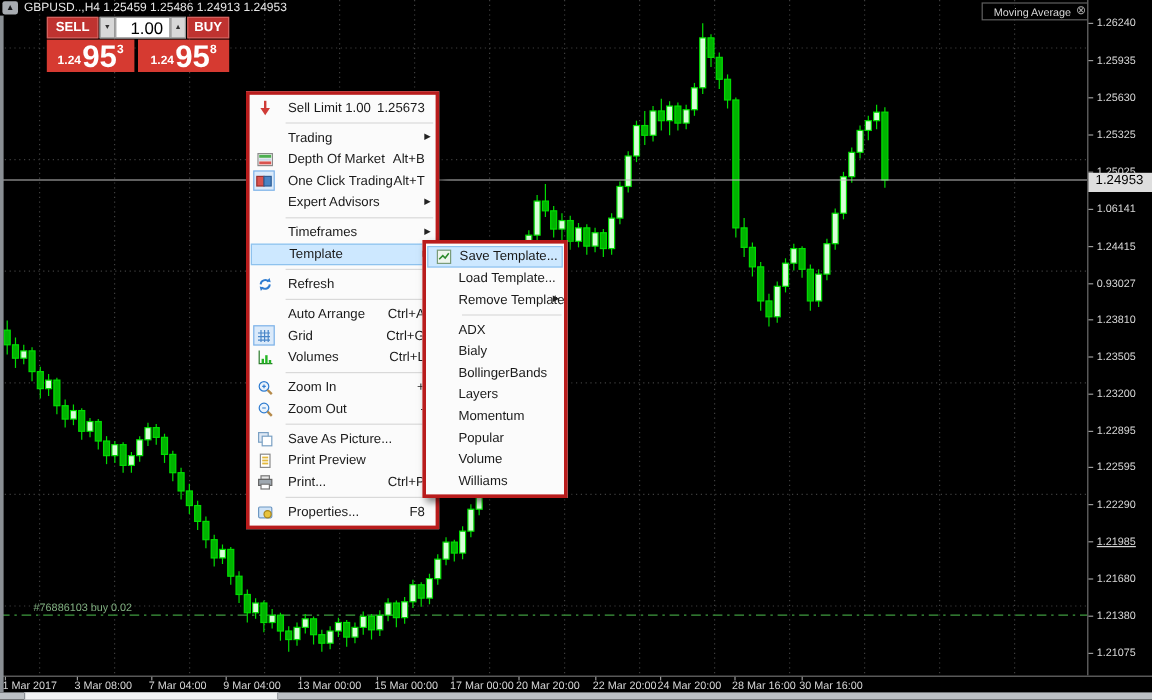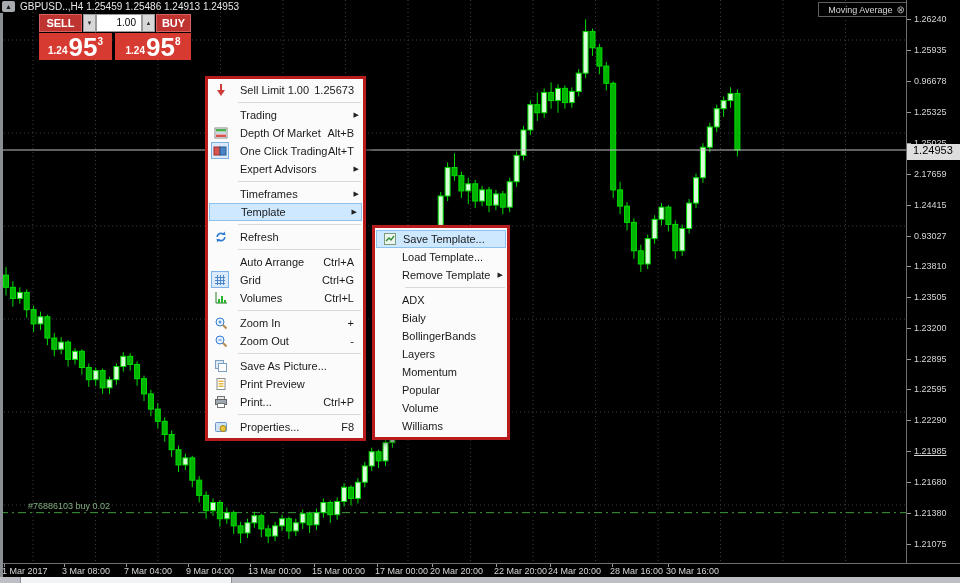--- a/index.html
+++ b/index.html
@@ -20,21 +20,21 @@
   
   #oneclick{position:absolute;left:3px;top:14px;width:152px;height:47px;margin-left:36px;}
   .oc-btn{position:absolute;background:#bf3330;border:1px solid #d4615e;color:#fff;font-weight:bold;
     font-size:11px;text-align:center;line-height:16px;box-sizing:border-box;height:18px;top:0;}
   #oc-sell{left:0;width:43px;}
   #oc-buy{left:117px;width:35px;}
   .oc-step{position:absolute;top:0;width:13px;height:18px;background:#d8d8d8;border:1px solid #9a9a9a;
     box-sizing:border-box;font-size:6px;line-height:16px;text-align:center;color:#333;}
   #oc-down{left:44px;} #oc-up{left:103px;}
   #oc-field{position:absolute;left:57px;top:0;width:46px;height:18px;background:#fff;border:1px solid #9a9a9a;
-    box-sizing:border-box;font-size:10px;line-height:16px;text-align:right;padding-right:5px;color:#000;}
+    box-sizing:border-box;font-size:14px;line-height:16px;text-align:right;padding-right:5px;color:#000;}
   .oc-price{position:absolute;top:19px;height:27px;background:#d63a31;color:#fff;display:flex;
     align-items:center;justify-content:center;}
   #oc-sell-price{left:0;width:73px;} #oc-buy-price{left:76px;width:76px;}
   .oc-small{font-size:10px;font-weight:bold;margin-top:7px;}
   .oc-big{font-size:26px;font-weight:bold;line-height:26px;margin-left:1px;}
   .oc-sup{font-size:10px;font-weight:bold;margin-bottom:11px;}
   
   #position-label{position:absolute;left:28px;top:501px;color:#7fae7f;font-size:9px;}
   
   #price-axis{position:absolute;left:906px;top:0;width:54px;height:563px;background:#000;
@@ -49,21 +49,21 @@
   .t-label{position:absolute;top:2px;color:#d6d6d6;font-size:9px;white-space:nowrap;}
   .t-tick{position:absolute;top:0;width:1px;height:3px;background:#9a9a9a;}
   #bottom-strip{position:absolute;left:0;top:577px;width:960px;height:6px;background:#bcc0c4;}
   #bottom-white{position:absolute;left:20px;top:0px;width:212px;height:6px;background:#f2f3f4;
     border-left:1px solid #8b9096;border-right:1px solid #8b9096;box-sizing:border-box;}
   #left-border{position:absolute;left:0;top:13px;width:3px;height:564px;background:#8a8f94;}
   
   .menu{position:absolute;background:#fbfbfb;border:3px solid #b91c1c;
     box-shadow:3px 3px 6px rgba(0,0,0,.5);padding:2px 0;box-sizing:border-box;font-size:11px;color:#1a1a1a;}
   #context-menu{left:205px;top:76px;width:161px;}
-  #template-submenu{left:372px;top:200px;width:138px;margin-top:25px;}
+  #template-submenu{left:352px;top:200px;width:121px;}
   .menu-item{position:relative;height:18px;line-height:18px;padding-left:32px;box-sizing:border-box;
     white-space:nowrap;cursor:default;}
   #template-submenu .menu-item{padding-left:27px;}
   .menu-item.hl{background:#cde8ff;border:1px solid #8ec2ee;line-height:16px;margin:0 1px;
     padding-left:31px;}
   #template-submenu .menu-item.hl{padding-left:26px;}
   .mi-right{position:absolute;right:9px;}
   .mi-arrow{position:absolute;right:4px;font-size:7px;color:#222;}
   .mi-icon{position:absolute;left:6px;top:2px;width:14px;height:14px;}
   .mi-icon svg{width:14px;height:14px;display:block;}
@@ -347,27 +347,27 @@
     <div id="position-label">#76886103 buy 0.02</div>
   </div>
 
   <div id="price-axis">
     <div id="price-box" style="top: 144px;">1.24953</div>
   <div class="p-tick" style="top: 19.3695px;"></div>
       <div class="p-label" style="top: 14.3695px;">1.26240</div>
       <div class="p-tick" style="top: 50.327px;"></div>
       <div class="p-label" style="top: 45.327px;">1.25935</div>
       <div class="p-tick" style="top: 81.2845px;"></div>
-      <div class="p-label" style="top: 76.2845px;">0.96678</div>
+      <div class="p-label" style="top: 76.2845px;">1.25630</div>
       <div class="p-tick" style="top: 112.242px;"></div>
       <div class="p-label" style="top: 107.242px;">1.25325</div>
       <div class="p-tick" style="top: 142.692px;"></div>
       <div class="p-label" style="top: 137.692px;">1.25025</div>
       <div class="p-tick" style="top: 173.649px;"></div>
-      <div class="p-label" style="top: 168.649px;">2.17659</div>
+      <div class="p-label" style="top: 168.649px;">1.06141</div>
       <div class="p-tick" style="top: 204.607px;"></div>
       <div class="p-label" style="top: 199.607px;">1.24415</div>
       <div class="p-tick" style="top: 235.564px;"></div>
       <div class="p-label" style="top: 230.564px;">0.93027</div>
       <div class="p-tick" style="top: 266.014px;"></div>
       <div class="p-label" style="top: 261.014px;">1.23810</div>
       <div class="p-tick" style="top: 296.972px;"></div>
       <div class="p-label" style="top: 291.972px;">1.23505</div>
       <div class="p-tick" style="top: 327.93px;"></div>
       <div class="p-label" style="top: 322.93px;">1.23200</div>

